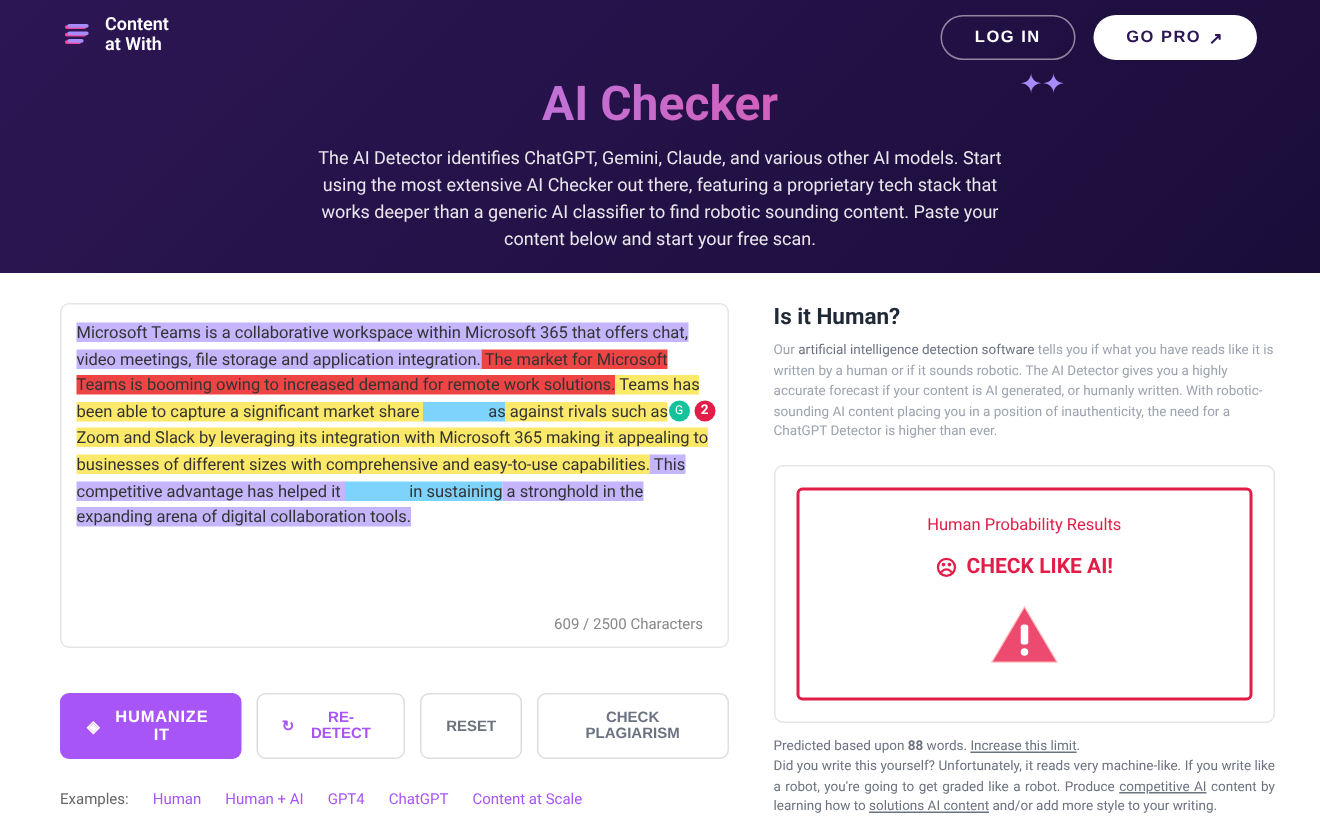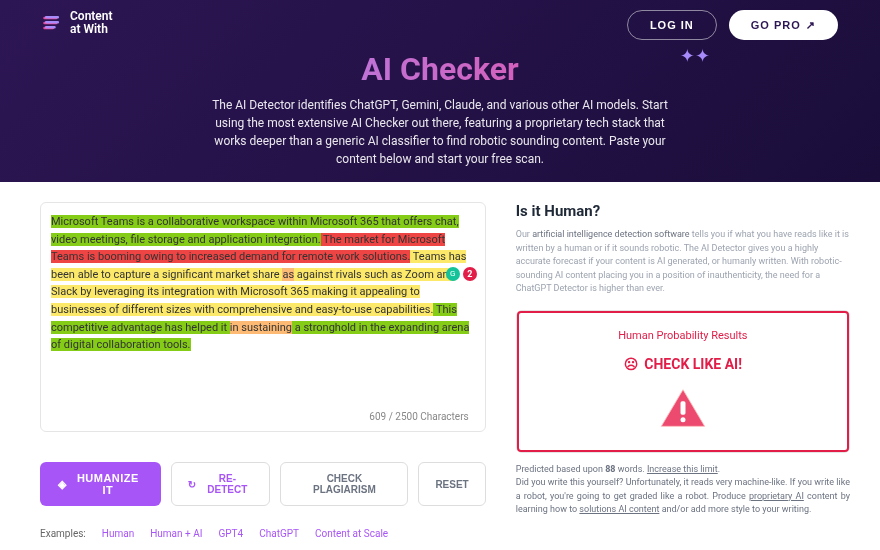--- a/index.html
+++ b/index.html
@@ -17,43 +17,43 @@
 .hero-content { text-align: center; color: #fff; padding: 0 140px; position: relative; }
 .sparkle { position: absolute; right: 170px; top: -5px; color: #a78bfa; font-size: 18px; }
 .hero-title { font-size: 32px; font-weight: 700; background: linear-gradient(90deg, #a78bfa 0%, #ec4899 100%); -webkit-background-clip: text; -webkit-text-fill-color: transparent; background-clip: text; margin-bottom: 8px; }
 .hero-desc { font-size: 12px; line-height: 1.5; color: rgba(255,255,255,0.9); max-width: 460px; margin: 0 auto; }
 
 .main { display: flex; padding: 20px 30px 0 40px; gap: 30px; }
 .left { flex: 1.2; }
 .right { flex: 0.9; }
 
 .textarea-box { border: 1px solid #e5e5e5; border-radius: 6px; padding: 10px; min-height: 230px; position: relative; font-size: 11px; line-height: 1.6; color: #333; }
-.hl-orange { background: #84cc16; }
+.hl-orange { background: #c4b5fd; }
 .hl-yellow { background: #fce96a; }
 .hl-green { background: #ef4444; }
-.hl-red { background: #fdba74; }
+.hl-red { background: #7dd3fc; padding-left: 43px; }
 .grammarly { position: absolute; right: 8px; bottom: 150px; display: flex; gap: 3px; align-items: center; }
 .g-icon { width: 14px; height: 14px; border-radius: 50%; background: #15c39a; display: flex; align-items: center; justify-content: center; color: #fff; font-size: 8px; }
 .g-count { width: 14px; height: 14px; border-radius: 50%; background: #e11d48; display: flex; align-items: center; justify-content: center; color: #fff; font-size: 9px; font-weight: 700; }
 .char-count { text-align: right; font-size: 10px; color: #888; margin-top: 6px; padding-right: 6px; }
 
 .action-row { display: flex; gap: 10px; margin-top: 30px; }
 .btn-humanize { background: #a855f7; color: #fff; border: none; padding: 10px 18px; border-radius: 6px; font-size: 11px; font-weight: 700; letter-spacing: 0.5px; cursor: pointer; display: flex; align-items: center; gap: 6px; }
 .btn-outline { background: #fff; border: 1px solid #ddd; color: #6b7280; padding: 10px 16px; border-radius: 6px; font-size: 10px; font-weight: 600; cursor: pointer; display: flex; align-items: center; gap: 5px; }
 .btn-redetect { color: #a855f7; }
 
 .examples { display: flex; gap: 16px; margin-top: 22px; font-size: 10px; color: #888; align-items: center; }
 .examples-label { color: #666; }
 .example-link { color: #a855f7; cursor: pointer; }
 
 .right-title { font-size: 15px; font-weight: 700; color: #1f2937; margin-bottom: 8px; }
 .right-desc { font-size: 9px; color: #9ca3af; line-height: 1.5; margin-bottom: 14px; }
 .right-desc a { color: #6b7280; }
 
-.result-box { border: 1px solid #e5e5e5; border-radius: 6px; }
+.result-box { border: 1px solid #e5e5e5; border-radius: 6px; padding: 14px; }
 .result-inner { border: 2px solid #e11d48; border-radius: 4px; padding: 16px 10px; text-align: center; }
 .result-label { color: #e11d48; font-size: 11px; margin-bottom: 14px; }
 .result-verdict { color: #e11d48; font-size: 14px; font-weight: 700; display: flex; align-items: center; justify-content: center; gap: 6px; margin-bottom: 14px; }
 .warning-tri { width: 50px; height: 44px; margin: 0 auto; }
 
 .predicted { font-size: 9px; color: #6b7280; line-height: 1.5; margin-top: 10px; text-align: justify; }
 .predicted a { color: #6b7280; text-decoration: underline; }
 .predicted b { font-weight: 700; }
 </style>
 </head>
@@ -99,22 +99,22 @@
 
     <div class="action-row">
       <button class="btn-humanize">
           <span>◈</span>
           <span>HUMANIZE IT</span>
         </button>
       <button class="btn-outline btn-redetect">
           <span>↻</span>
           <span>RE-DETECT</span>
         </button>
+      <button class="btn-outline">RESET</button>
       <button class="btn-outline">CHECK PLAGIARISM</button>
-      <button class="btn-outline">RESET</button>
     </div>
 
     <div class="examples">
       <span class="examples-label">Examples:</span>
       <span class="example-link">Human</span>
       <span class="example-link">Human + AI</span>
       <span class="example-link">GPT4</span>
       <span class="example-link">ChatGPT</span>
       <span class="example-link">Content at Scale</span>
     </div>
@@ -134,16 +134,16 @@
         <svg class="warning-tri" viewBox="0 0 60 52">
             <path d="M30 4 L56 48 L4 48 Z" fill="#ec4b6f" stroke="#fbb" stroke-width="1"></path>
             <rect x="27" y="18" width="6" height="16" fill="#fff" rx="2"></rect>
             <circle cx="30" cy="40" r="3" fill="#fff"></circle>
           </svg>
       </div>
     </div>
 
     <p class="predicted">
       <span>Predicted based upon </span><b>88</b><span> words. </span><a>Increase this limit</a><span>.</span><br>
-      <span>Did you write this yourself? Unfortunately, it reads very machine-like. If you write like a robot, you're going to get graded like a robot. Produce </span><a>proprietary AI</a><span> content by learning how to </span><a>solutions AI content</a><span> and/or add more style to your writing.</span>
+      <span>Did you write this yourself? Unfortunately, it reads very machine-like. If you write like a robot, you're going to get graded like a robot. Produce </span><a>competitive AI</a><span> content by learning how to </span><a>solutions AI content</a><span> and/or add more style to your writing.</span>
     </p>
   </div>
 </div>
 
 </body></html>

